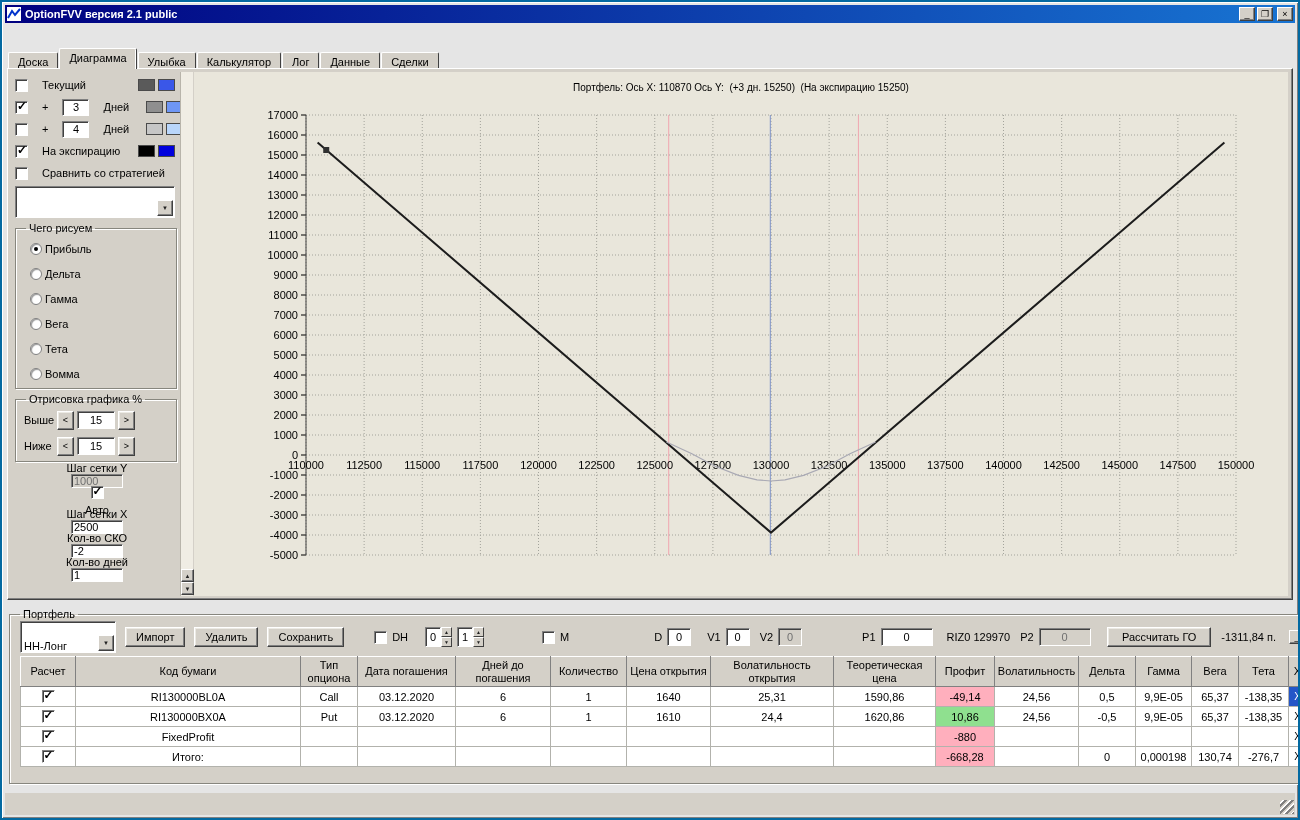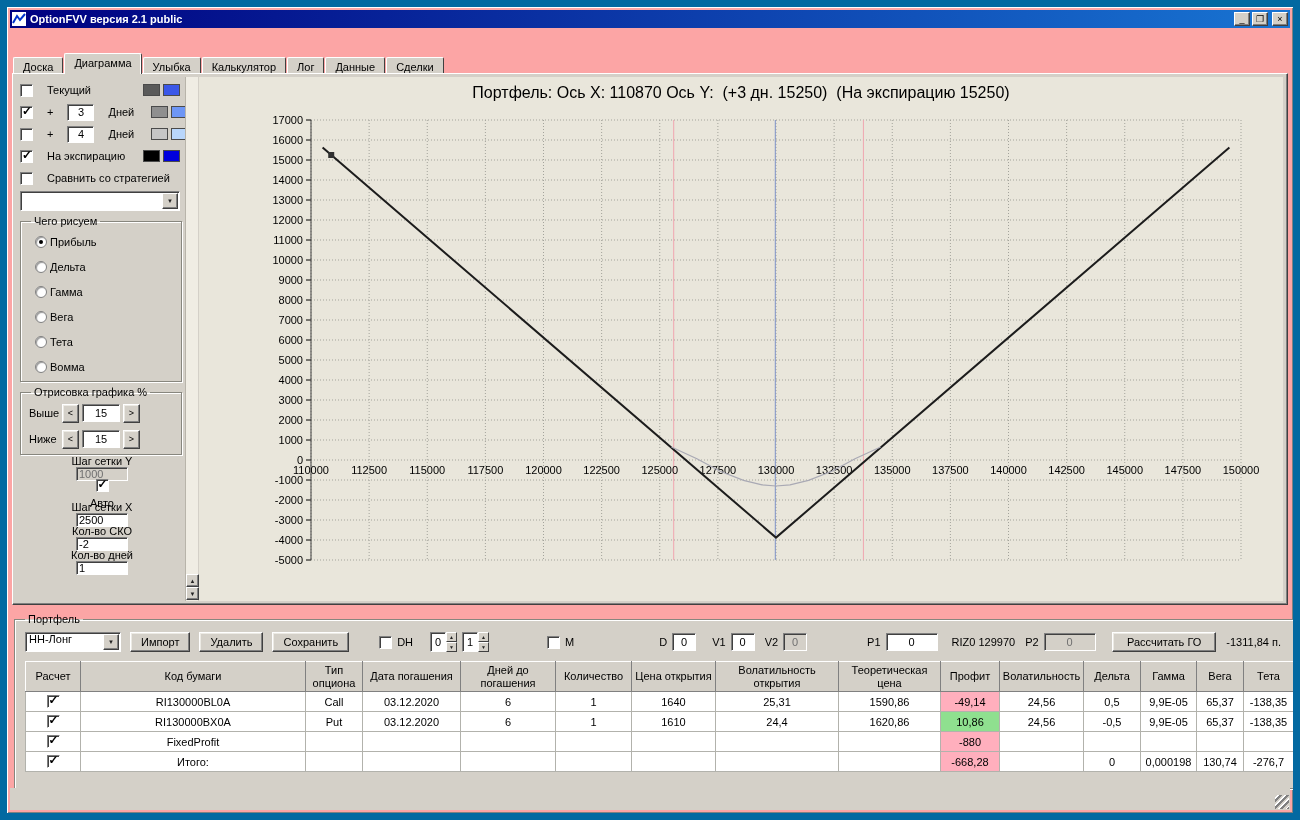--- a/index.html
+++ b/index.html
@@ -1,20 +1,20 @@
 <!DOCTYPE html>
 <html style="--titlebar-start: #000080; --titlebar-end: #1874d2; --profit-negative: #ffafbd; --profit-positive: #8fe08f; --selected-cell: #2456c8; --chart-bg: #e9e6db;"><head>
 <meta charset="utf-8">
 <style>
   * { box-sizing: border-box; margin: 0; padding: 0; }
   html,body { width:1300px; height:820px; }
   body { font-family: "Liberation Sans", sans-serif; font-size: 11px; background:#d4d0c8; color:#000; }
 
-  .window { position:relative; width:1300px; height:820px; background:#fca5a5;
-            border:7px solid #0369a1; box-shadow: inset 1px 1px 0 #ffffff, inset -1px -1px 0 #808080; overflow:hidden; }
+  .window { position:relative; width:1300px; height:820px; background:#e5e5e5;
+            border:2px solid #0369a1; box-shadow: inset 1px 1px 0 #ffffff, inset -1px -1px 0 #808080; overflow:hidden; }
 
   
   .titlebar { position:absolute; top:3px; left:3px; right:3px; height:18px;
               background:linear-gradient(90deg, var(--titlebar-start,#000080), var(--titlebar-end,#1874d2));
               display:flex; align-items:center; padding:0 2px; }
   .title-text { color:#fff; font-weight:bold; font-size:11px; margin-left:4px; flex:1;
                 white-space:nowrap; overflow:hidden; }
   .app-icon { width:14px; height:14px; display:inline-block; }
   .win-btns { display:flex; gap:2px; align-items:center; }
   .winbtn { width:16px; height:14px; background:#d4d0c8; border:1px solid; border-color:#fff #404040 #404040 #fff;
@@ -56,22 +56,22 @@
 
   .inp { background:#fff; border:1px solid; border-color:#808080 #fff #fff #808080;
          box-shadow: inset 1px 1px 0 #404040; font:11px "Liberation Sans",sans-serif; padding:0 2px; }
   .inp.dis { background:#d4d0c8; color:#707070; }
   .inp.mini { width:27px; height:17px; text-align:center; }
   .inp.num { width:52px; height:18px; text-align:left; }
   .inp.tiny { width:24px; height:18px; text-align:center; }
   .inp.small { width:52px; height:18px; text-align:center; }
   .inp.rgval { width:38px; height:18px; text-align:center; }
 
-  .combo { height:20px; background:#fff; border:1px solid; border-color:#808080 #fff #fff #808080;
-           box-shadow: inset 1px 1px 0 #404040; display:flex; align-items:flex-start; }
+  .combo { height:32px; background:#fff; border:1px solid; border-color:#808080 #fff #fff #808080;
+           box-shadow: inset 1px 1px 0 #404040; display:flex; align-items:flex-end; }
   .combo .combo-val { flex:1; padding:0 3px; white-space:nowrap; overflow:hidden; }
   .combo .combo-btn { width:16px; height:16px; margin:1px; background:#d4d0c8; border:1px solid;
                       border-color:#fff #404040 #404040 #fff; box-shadow: inset -1px -1px 0 #808080;
                       font-size:6px; text-align:center; line-height:15px; color:#222; flex:none; }
   .combo.side { width:160px; margin:2px 0 2px 2px; }
   .combo.strat { width:96px; }
 
   fieldset.grp { border:1px solid #87867e; box-shadow: 1px 1px 0 #fff, inset 1px 1px 0 #fff;
                  padding:2px 4px 2px 8px; margin:4px 0 0 2px; }
   fieldset.grp legend { padding:0 3px; margin-left:2px; font-size:11px; }
@@ -90,21 +90,21 @@
 
   .side-scroll { position:absolute; top:0; right:0; bottom:0; width:13px; background:#f0ede4; border-left:1px solid #b8b4aa; }
   .scroll-btn { position:absolute; left:0; width:13px; height:13px; background:#d4d0c8; border:1px solid;
                 border-color:#fff #404040 #404040 #fff; box-shadow: inset -1px -1px 0 #808080;
                 font-size:6px; line-height:12px; text-align:center; color:#222; }
   .scroll-btn.up { bottom:14px; }
   .scroll-btn.down { bottom:1px; }
 
   
   .chartpanel { position:absolute; left:186px; top:3px; right:4px; bottom:3px; background:var(--chart-bg,#e9e6db); }
-  .chart-title { height:28px; line-height:32px; text-align:center; font-size:16px; white-space:pre; }
+  .chart-title { height:28px; line-height:32px; text-align:center; font-size:10px; white-space:pre; }
   #chart-svg { display:block; width:1095px; height:490px; }
   #chart-svg text { font-family:"Liberation Sans",sans-serif; font-size:11px; fill:#000; }
 
   
   .portfolio { position:absolute; top:602px; left:5px; right:5px; height:176px; background:#d4d0c8; }
   .ptoolbar { display:flex; align-items:center; height:26px; margin:2px 2px 0 2px; }
   .tlabel { white-space:nowrap; margin-right:5px; }
   .gap-btn { margin-left:9px; }
   .gap-dh { margin-left:30px; }
   .gap-sp1 { margin-left:12px; } .gap-sp2 { margin-left:5px; }

